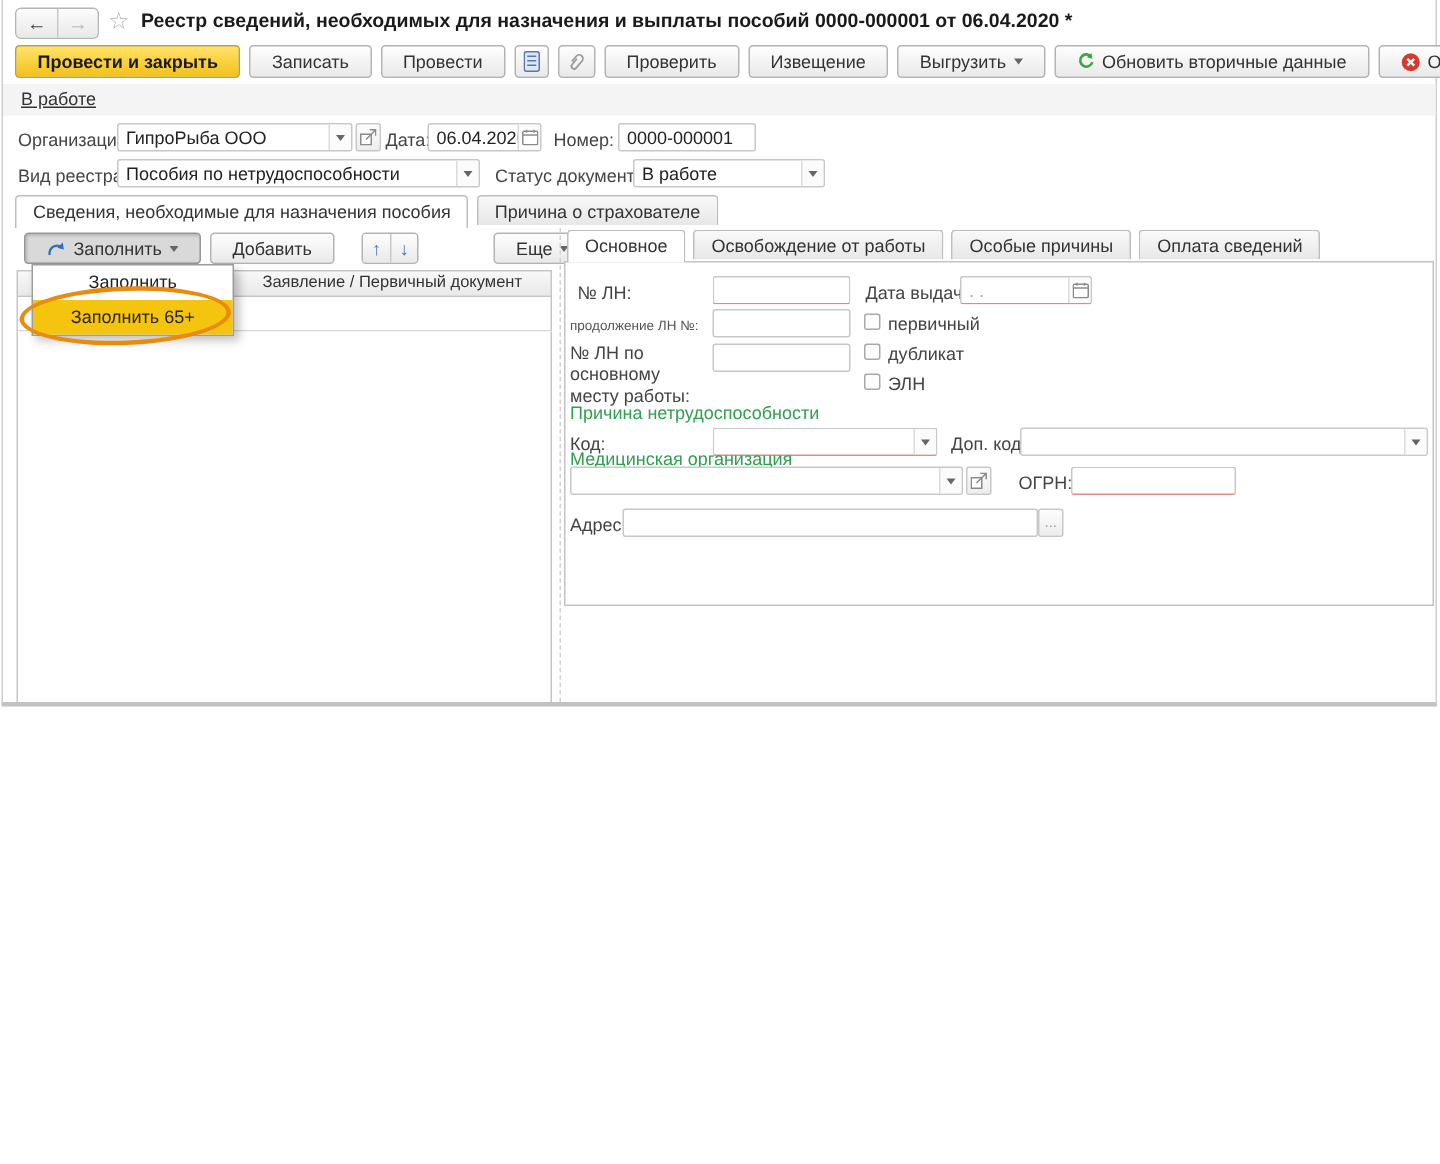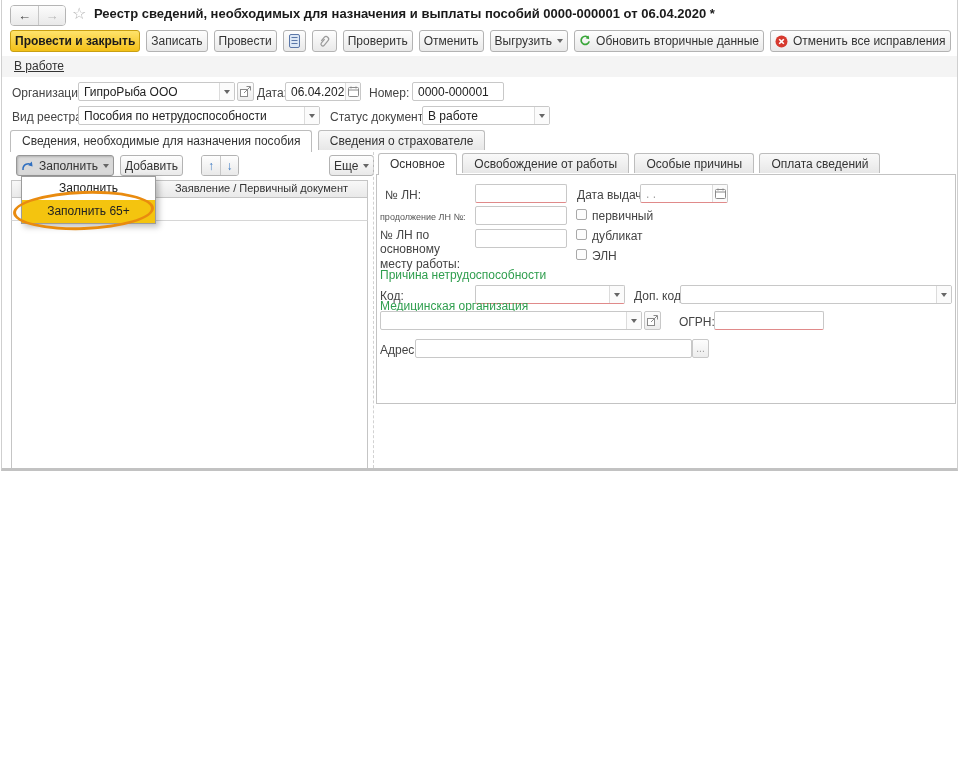--- a/index.html
+++ b/index.html
@@ -14,21 +14,21 @@
   .navbtn { width:27px; height:19px; display:flex; align-items:center; justify-content:center;
             background:linear-gradient(#fcfcfc,#e9e9e9); font-size:13px; }
   .navbtn + .navbtn { border-left:1px solid #c7c7c7; }
   .navbtn.fwd { color:#b9b9b9; }
   .navbtn.back { color:#444; }
   .star { position:absolute; left:70px; top:4px; font-size:16px; color:#b3b3b3; }
   .title { position:absolute; left:92px; top:6px; font-size:13px; font-weight:bold; color:#1a1a1a; white-space:nowrap; }
 
   
   .toolbar { position:absolute; left:8px; top:30px; display:flex; gap:6px; align-items:center; }
-  .btn { display:inline-flex; align-items:center; gap:5px; height:22px; padding:0 4px;
+  .btn { display:inline-flex; align-items:center; gap:5px; height:22px; padding:0 14px;
          border:1px solid #b3b3b3; border-radius:3px; background:linear-gradient(#fefefe,#e9e9e9);
          font-size:12px; color:#333; white-space:nowrap; }
   .btn-yellow { background:linear-gradient(#ffe36b,#f3c017); border-color:#c9a013; font-weight:bold; color:#1a1a1a; }
   .btn-icon { padding:0 5px; }
   .caret { width:0; height:0; border-left:3.5px solid transparent; border-right:3.5px solid transparent; border-top:4px solid #666; }
 
   
   .status-strip { position:absolute; left:0; top:56px; width:100%; height:21px; background:#f4f4f4; }
   .status-link { position:absolute; left:12px; top:3px; color:#333; text-decoration:underline; }
 
@@ -125,21 +125,21 @@
     </div>
     <div class="btn btn-icon">
       <svg width="13" height="14" viewBox="0 0 13 14">
             <path d="M4 9 L4 4.5 a2.5 2.5 0 0 1 5 0 l0 6 a1.8 1.8 0 0 1 -3.6 0 L5.4 5.5" fill="none" stroke="#9a9a9a" stroke-width="1.2" transform="rotate(40 6.5 7)"></path>
           </svg>
     </div>
     <div class="btn">
           <span>Проверить</span>
         </div>
     <div class="btn">
-          <span>Отменить</span>
+          <span>Извещение</span>
         </div>
     <div class="btn">
           <span>Выгрузить</span>
           <span class="caret"></span>
         </div>
     <div class="btn">
       <svg width="12" height="12" viewBox="0 0 12 12">
             <path d="M9.6 3 A4.1 4.1 0 1 0 10.2 6.4" fill="none" stroke="#3aa63a" stroke-width="1.7"></path>
             <path d="M9.6 0.4 L10.2 4.2 L6.6 3.2 Z" fill="#3aa63a"></path>
           </svg>
@@ -199,21 +199,21 @@
   <div class="label" style="left:328px; top:110px;">Статус документа:</div>
   <div class="textbox" style="left:420px; top:106px; width:128px; padding-right:18px;">
     <span>В работе</span>
     <span class="combo-arrow">
           <span class="caret"></span>
         </span>
   </div>
 
   <div class="maintabs">
     <span class="tab active">Сведения, необходимые для назначения пособия</span>
-    <span class="tab">Сведения о страхователе</span>
+    <span class="tab">Причина о страхователе</span>
   </div>
 
   <div class="lp-toolbar">
     <div class="btn sm btn-pressed">
       <svg width="13" height="11" viewBox="0 0 13 11">
             <path d="M2 10 C1.5 4 8 2.2 10 5.2" fill="none" stroke="#2f6fc0" stroke-width="1.5"></path>
             <path d="M10.8 1.6 L11.6 6.4 L7.2 5.2 Z" fill="#2f6fc0"></path>
           </svg>
       <span>Заполнить</span>
       <span class="caret"></span>

